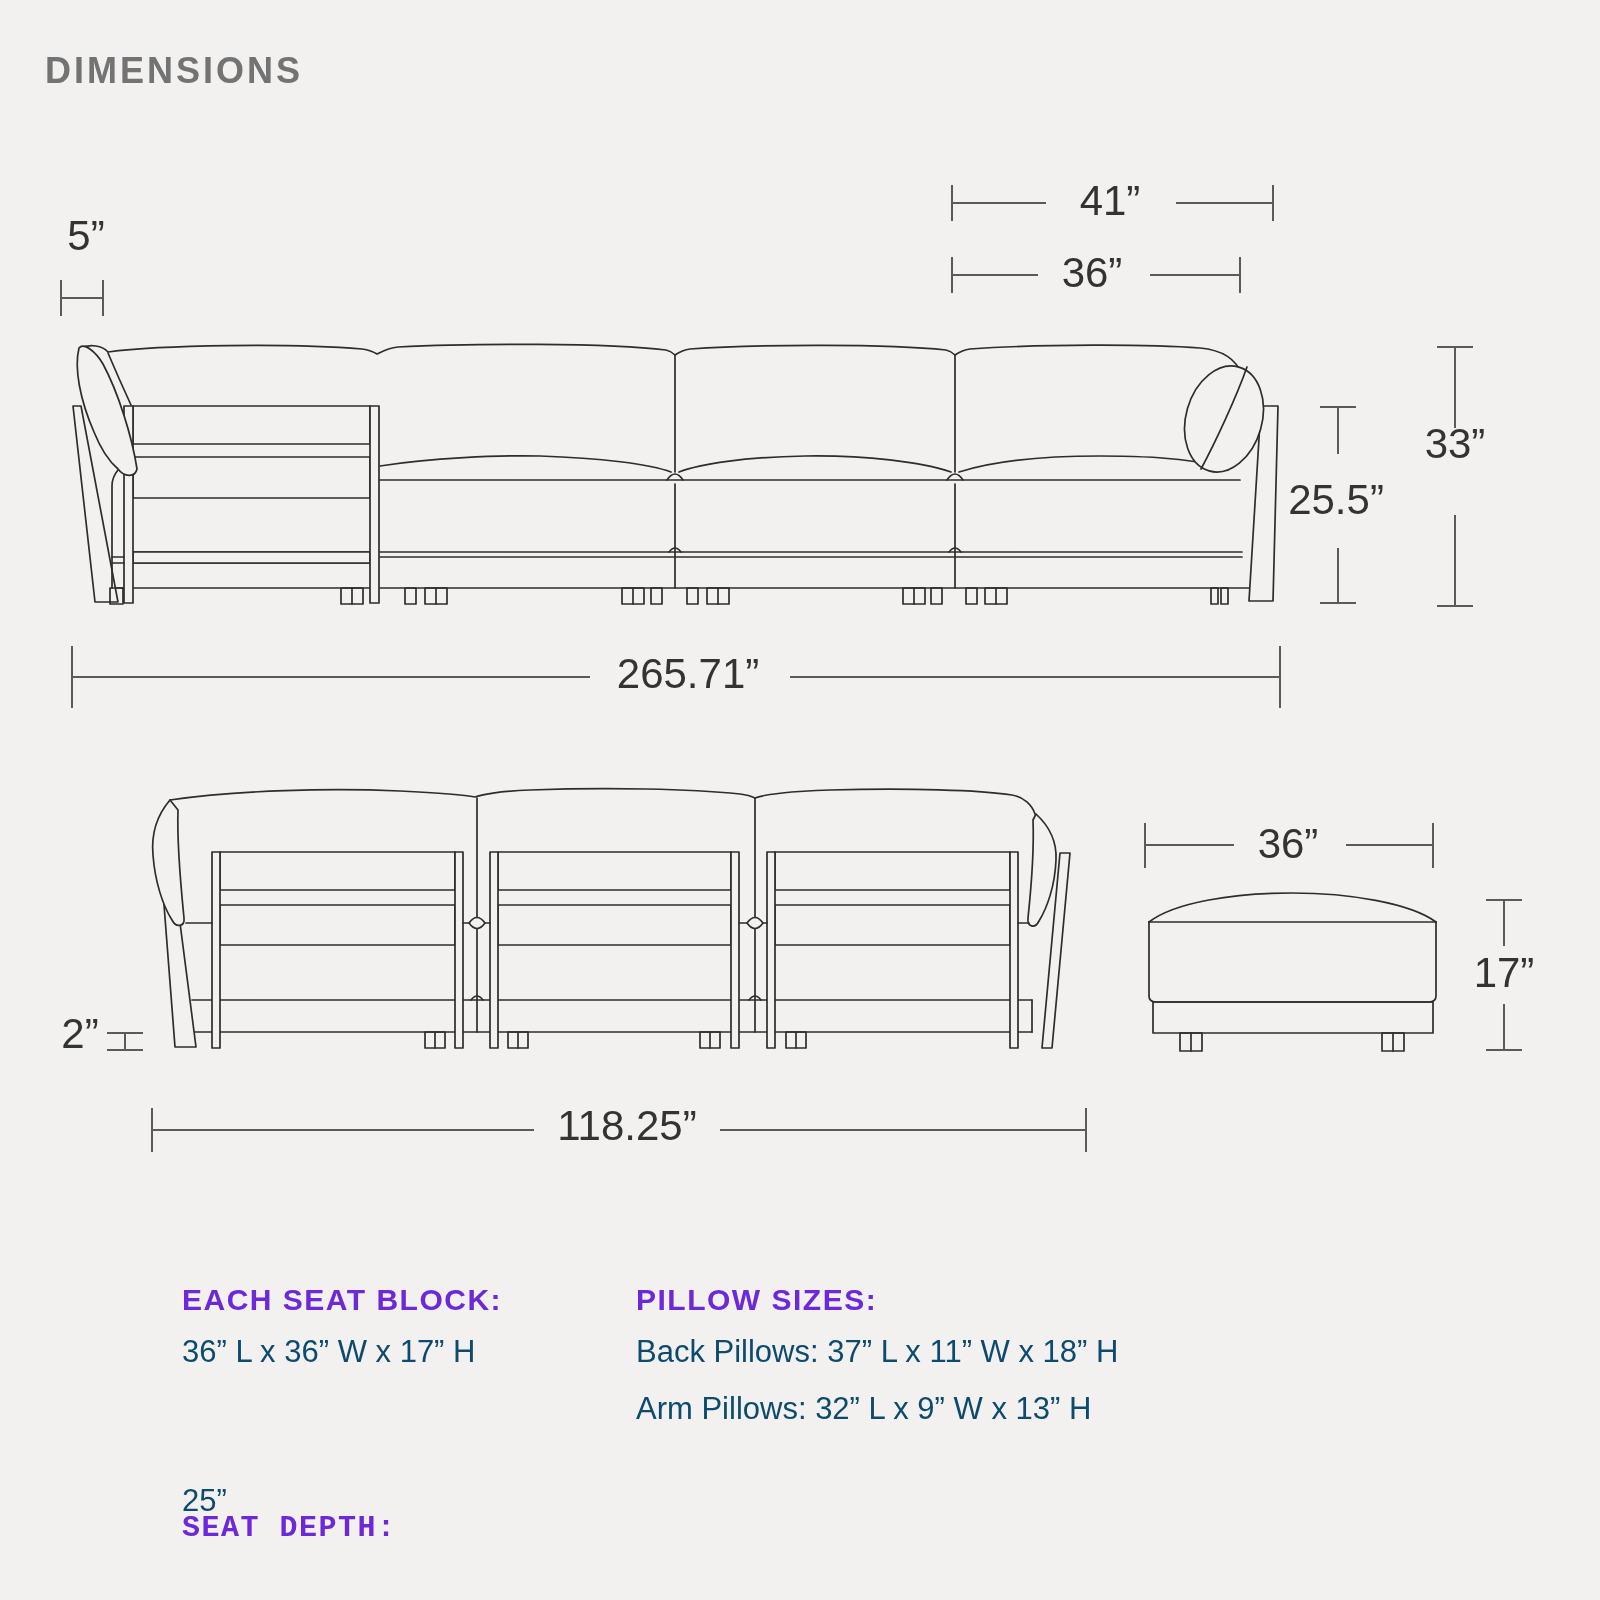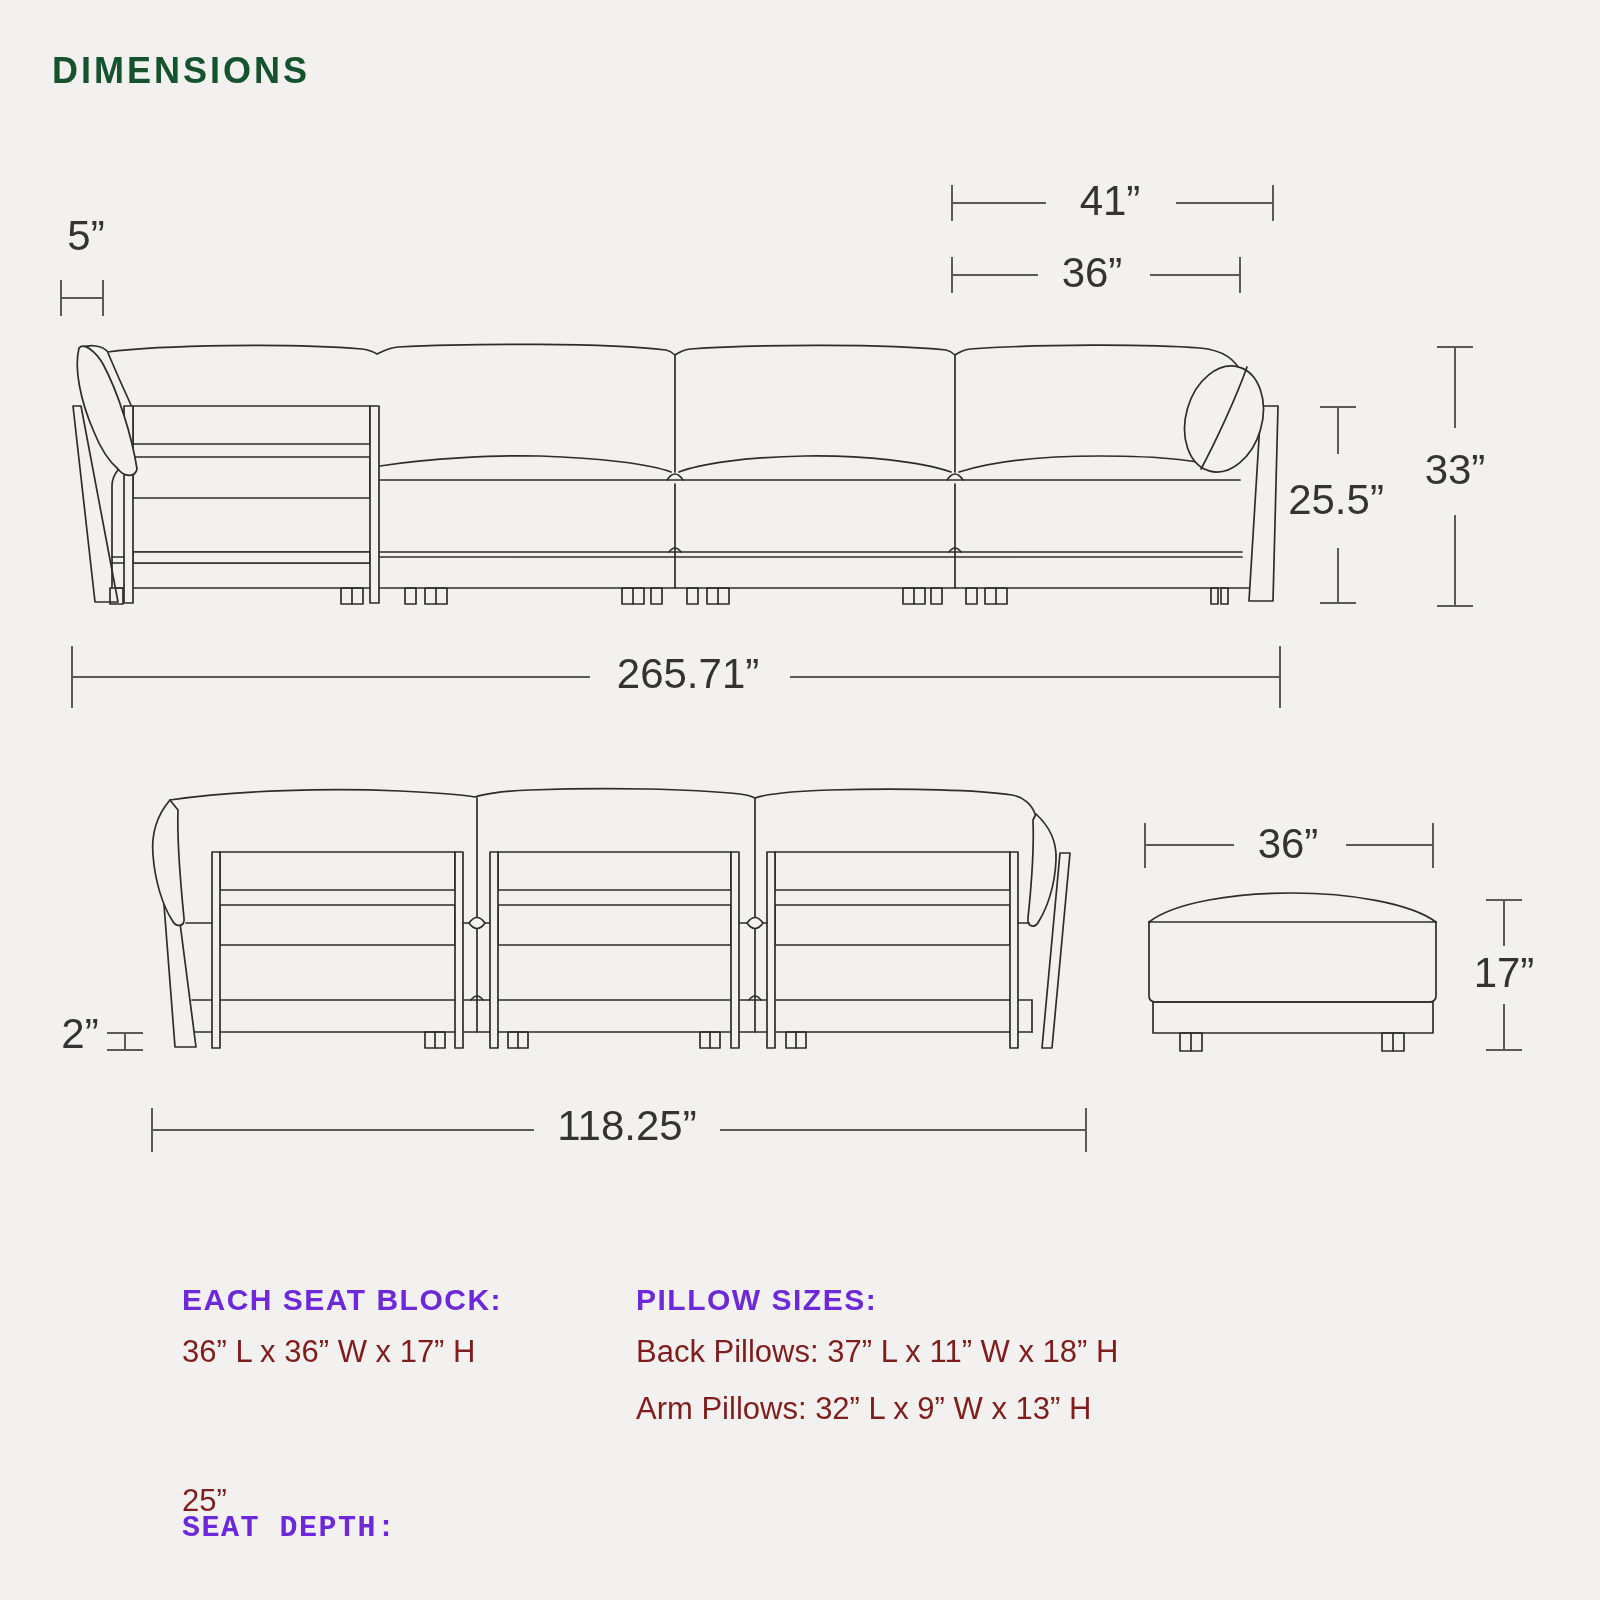--- a/index.html
+++ b/index.html
@@ -5,39 +5,39 @@
   html,body{margin:0;padding:0;background:#e6e6e4;}
   .canvas{
     position:relative;
     width:1600px;height:1600px;
     background:#f2f1ef;
     font-family:"Liberation Sans", sans-serif;
     color:#2b2b2b;
     overflow:hidden;
   }
   .page-title{
-    position:absolute;left:52px;top:50px;
+    position:absolute;left:45px;top:50px;
     font-size:36px;font-weight:700;letter-spacing:3px;
-    color:#14532d;white-space:nowrap;
+    color:#737373;white-space:nowrap;
   }
   svg.lineart{position:absolute;left:0;top:0;}
   .dim-label{
     position:absolute;
     transform:translate(-50%,-50%);
     font-size:42px;font-weight:400;color:#333;
     white-space:nowrap;letter-spacing:0px;
   }
   .spec-header{
     position:absolute;
     font-size:30px;font-weight:700;letter-spacing:1.5px;
     color:#6d28d9;white-space:nowrap;
   }
   .spec-value{
     position:absolute;
-    font-size:31px;font-weight:400;color:#7f1d1d;
+    font-size:31px;font-weight:400;color:#0c4a6e;
     white-space:nowrap;
   }
 </style>
 </head>
 <body>
 
 <div class="canvas">
 
   <div class="page-title">DIMENSIONS</div>
 
@@ -199,21 +199,21 @@
       <path d="M1145,823 L1145,868 M1433,823 L1433,868 M1145,845 L1234,845 M1346,845 L1433,845"></path>
 
       <path d="M1486,900 L1522,900 M1504,900 L1504,946 M1504,1004 L1504,1050 M1486,1050 L1522,1050"></path>
     </g>
   </svg>
 
   <div class="dim-label" style="left:86px;top:236px;">5”</div>
   <div class="dim-label" style="left:1110px;top:201px;">41”</div>
   <div class="dim-label" style="left:1092px;top:273px;">36”</div>
   <div class="dim-label" style="left:1336px;top:500px;">25.5”</div>
-  <div class="dim-label" style="left:1455px;top:470px;">33”</div>
+  <div class="dim-label" style="left:1455px;top:444px;">33”</div>
   <div class="dim-label" style="left:688px;top:674px;">265.71”</div>
   <div class="dim-label" style="left:80px;top:1034px;">2”</div>
   <div class="dim-label" style="left:627px;top:1126px;">118.25”</div>
   <div class="dim-label" style="left:1288px;top:844px;">36”</div>
   <div class="dim-label" style="left:1504px;top:973px;">17”</div>
 
   <div class="spec-header" style="left:182px;top:1283px;">EACH SEAT BLOCK:</div>
   <div class="spec-value" style="left:182px;top:1334px;">36” L x 36” W x 17” H</div>
   <div class="spec-header" style="left:182px;top:1511px;font-family:Liberation Mono, monospace;">SEAT DEPTH:</div>
   <div class="spec-value" style="left:182px;top:1483px;">25”</div>

